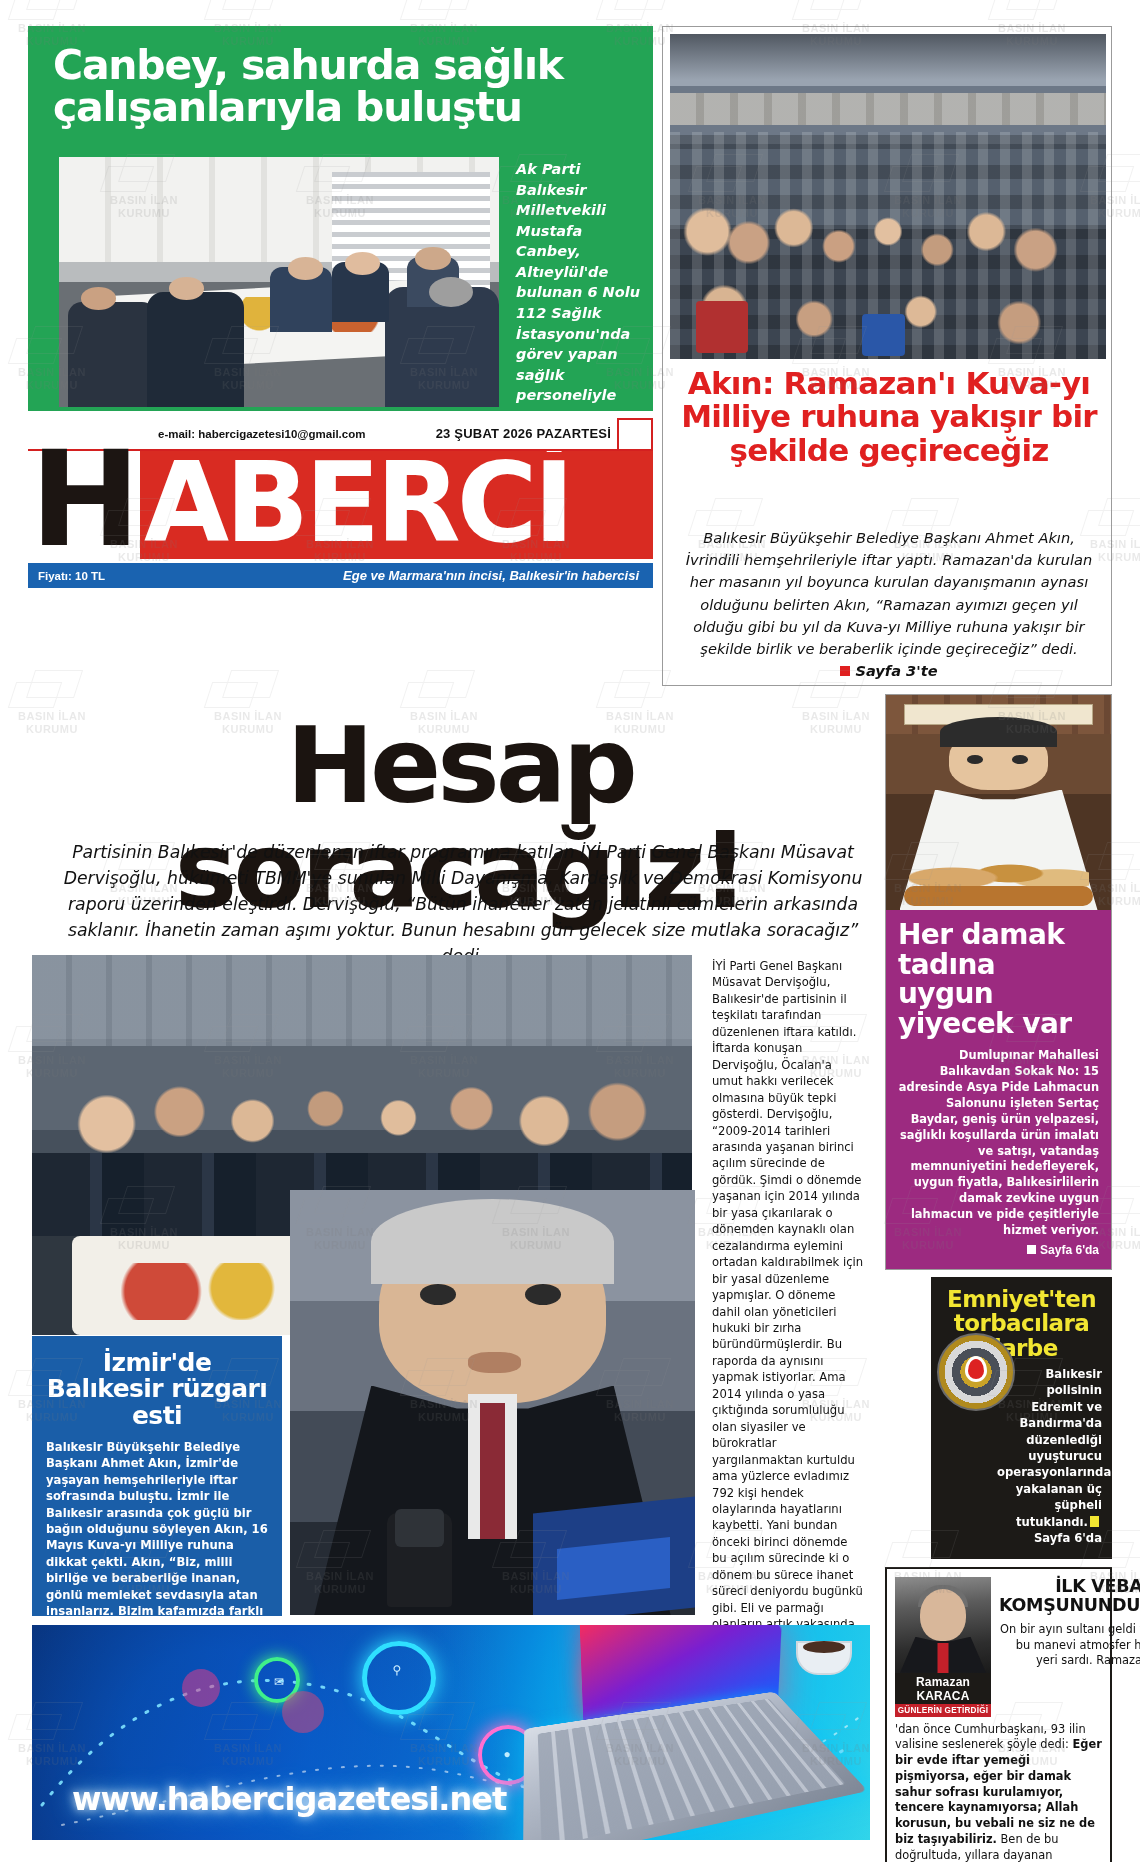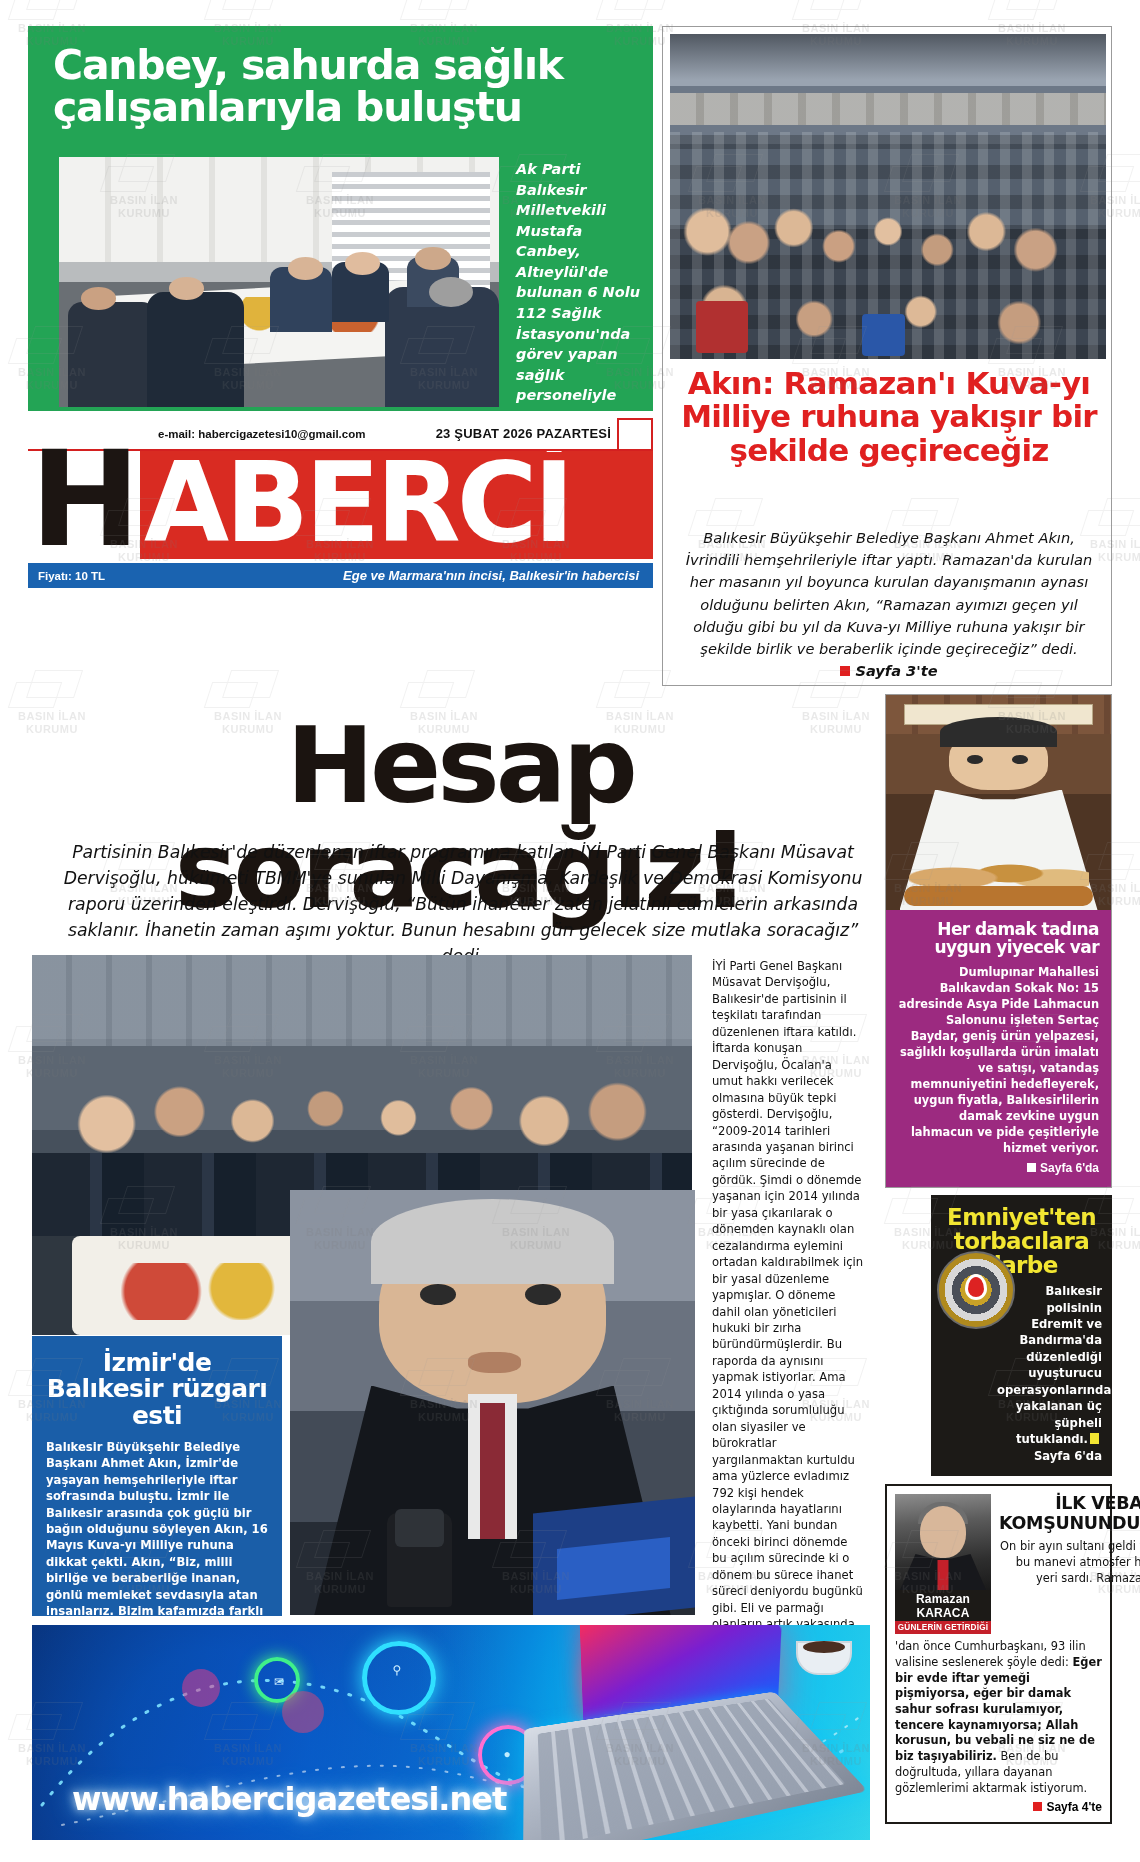--- a/index.html
+++ b/index.html
@@ -166,22 +166,22 @@
 
   .pide-photo {
     width:225px; height:215px;
     background: linear-gradient(170deg,#b8603a 0%,#8e4a2d 25%,#c2965f 50%,#6a4a36 75%,#3b2a20 100%);
     overflow:hidden; position:relative;
   }
   .purple {
     background:#9c2a80; color:#fff; padding:10px 12px 12px 12px;
   }
   .purple-title {
-    font-family:"DejaVu Sans", sans-serif; font-weight:700; font-size:17px;
-    line-height:1.06; text-align:right; letter-spacing:-.6px;
+    font-family:"DejaVu Sans", sans-serif; font-weight:700; font-size:28px;
+    line-height:1.06; text-align:left; letter-spacing:-.6px;
   }
   .purple-body {
     margin-top:9px; font-family:"DejaVu Sans", sans-serif; font-weight:700;
     font-size:11.4px; line-height:1.4; text-align:right;
   }
   .purple-more{ margin-top:4px; text-align:right; font-weight:700; font-size:12px;}
   .purple-more .sq{display:inline-block;width:9px;height:9px;background:#fff;margin-right:4px;}
 
   .black-card {
     margin-top:7px; background:#1c1a17; color:#fff; position:relative;

